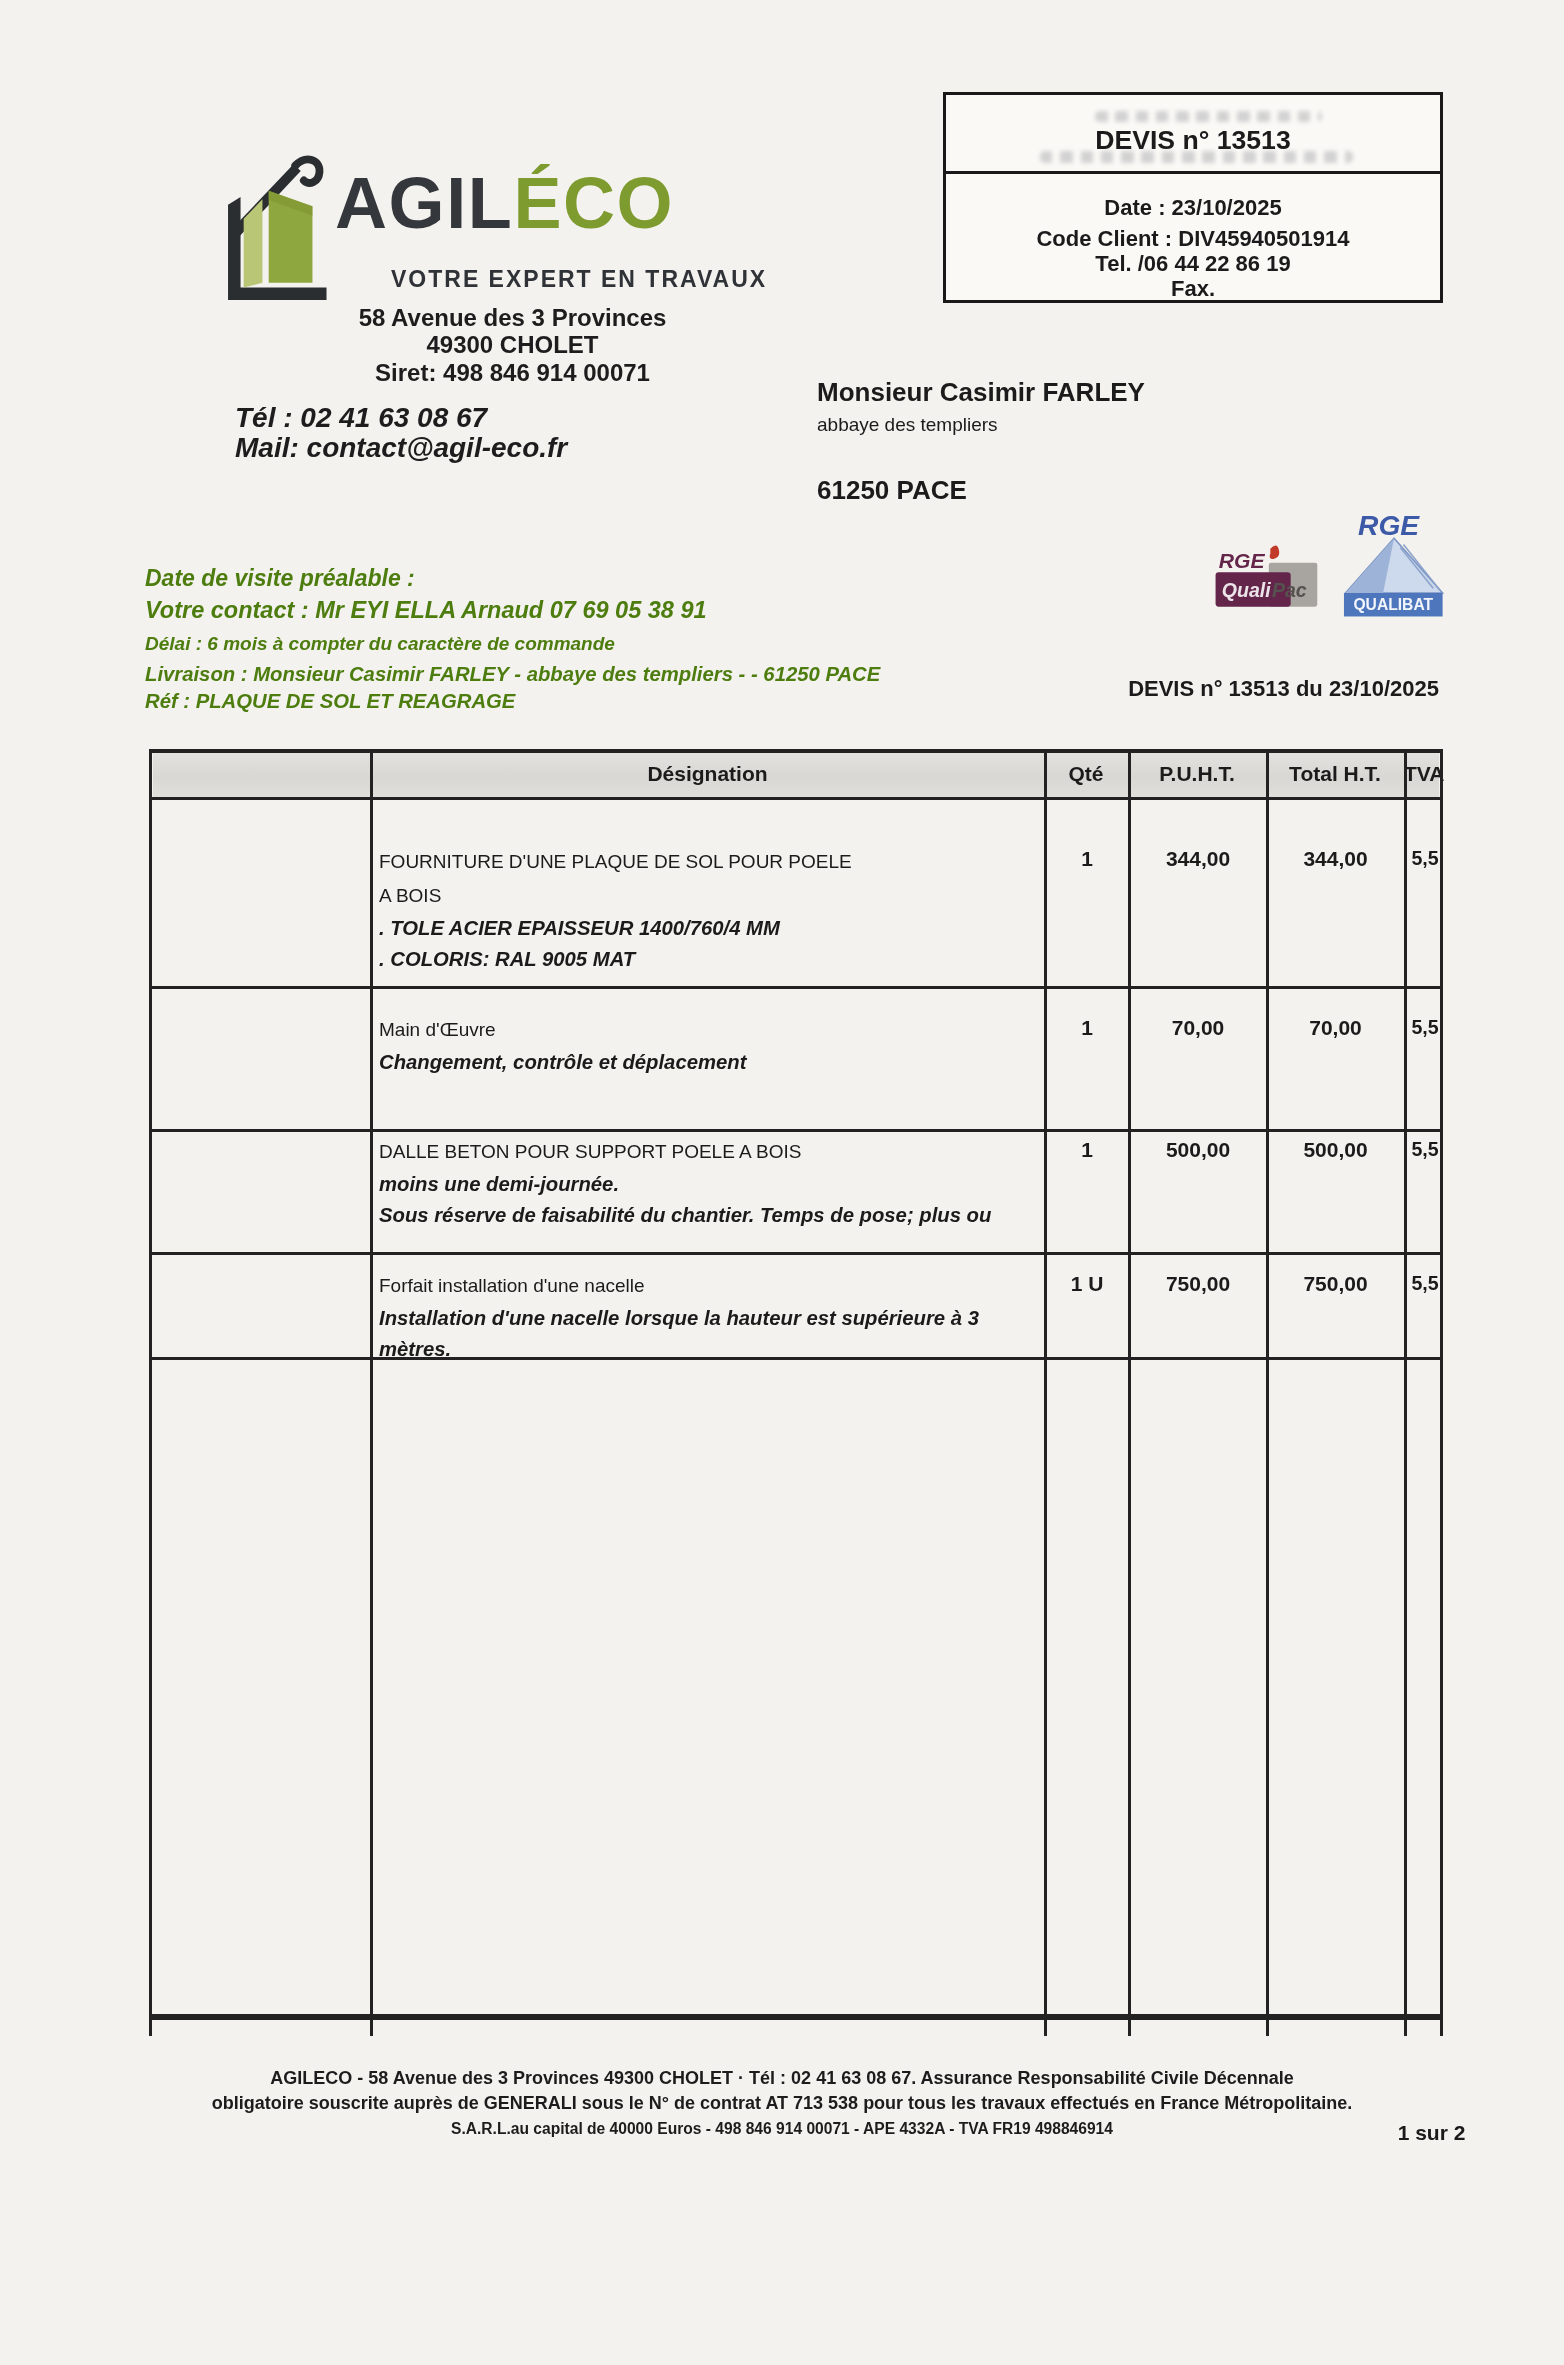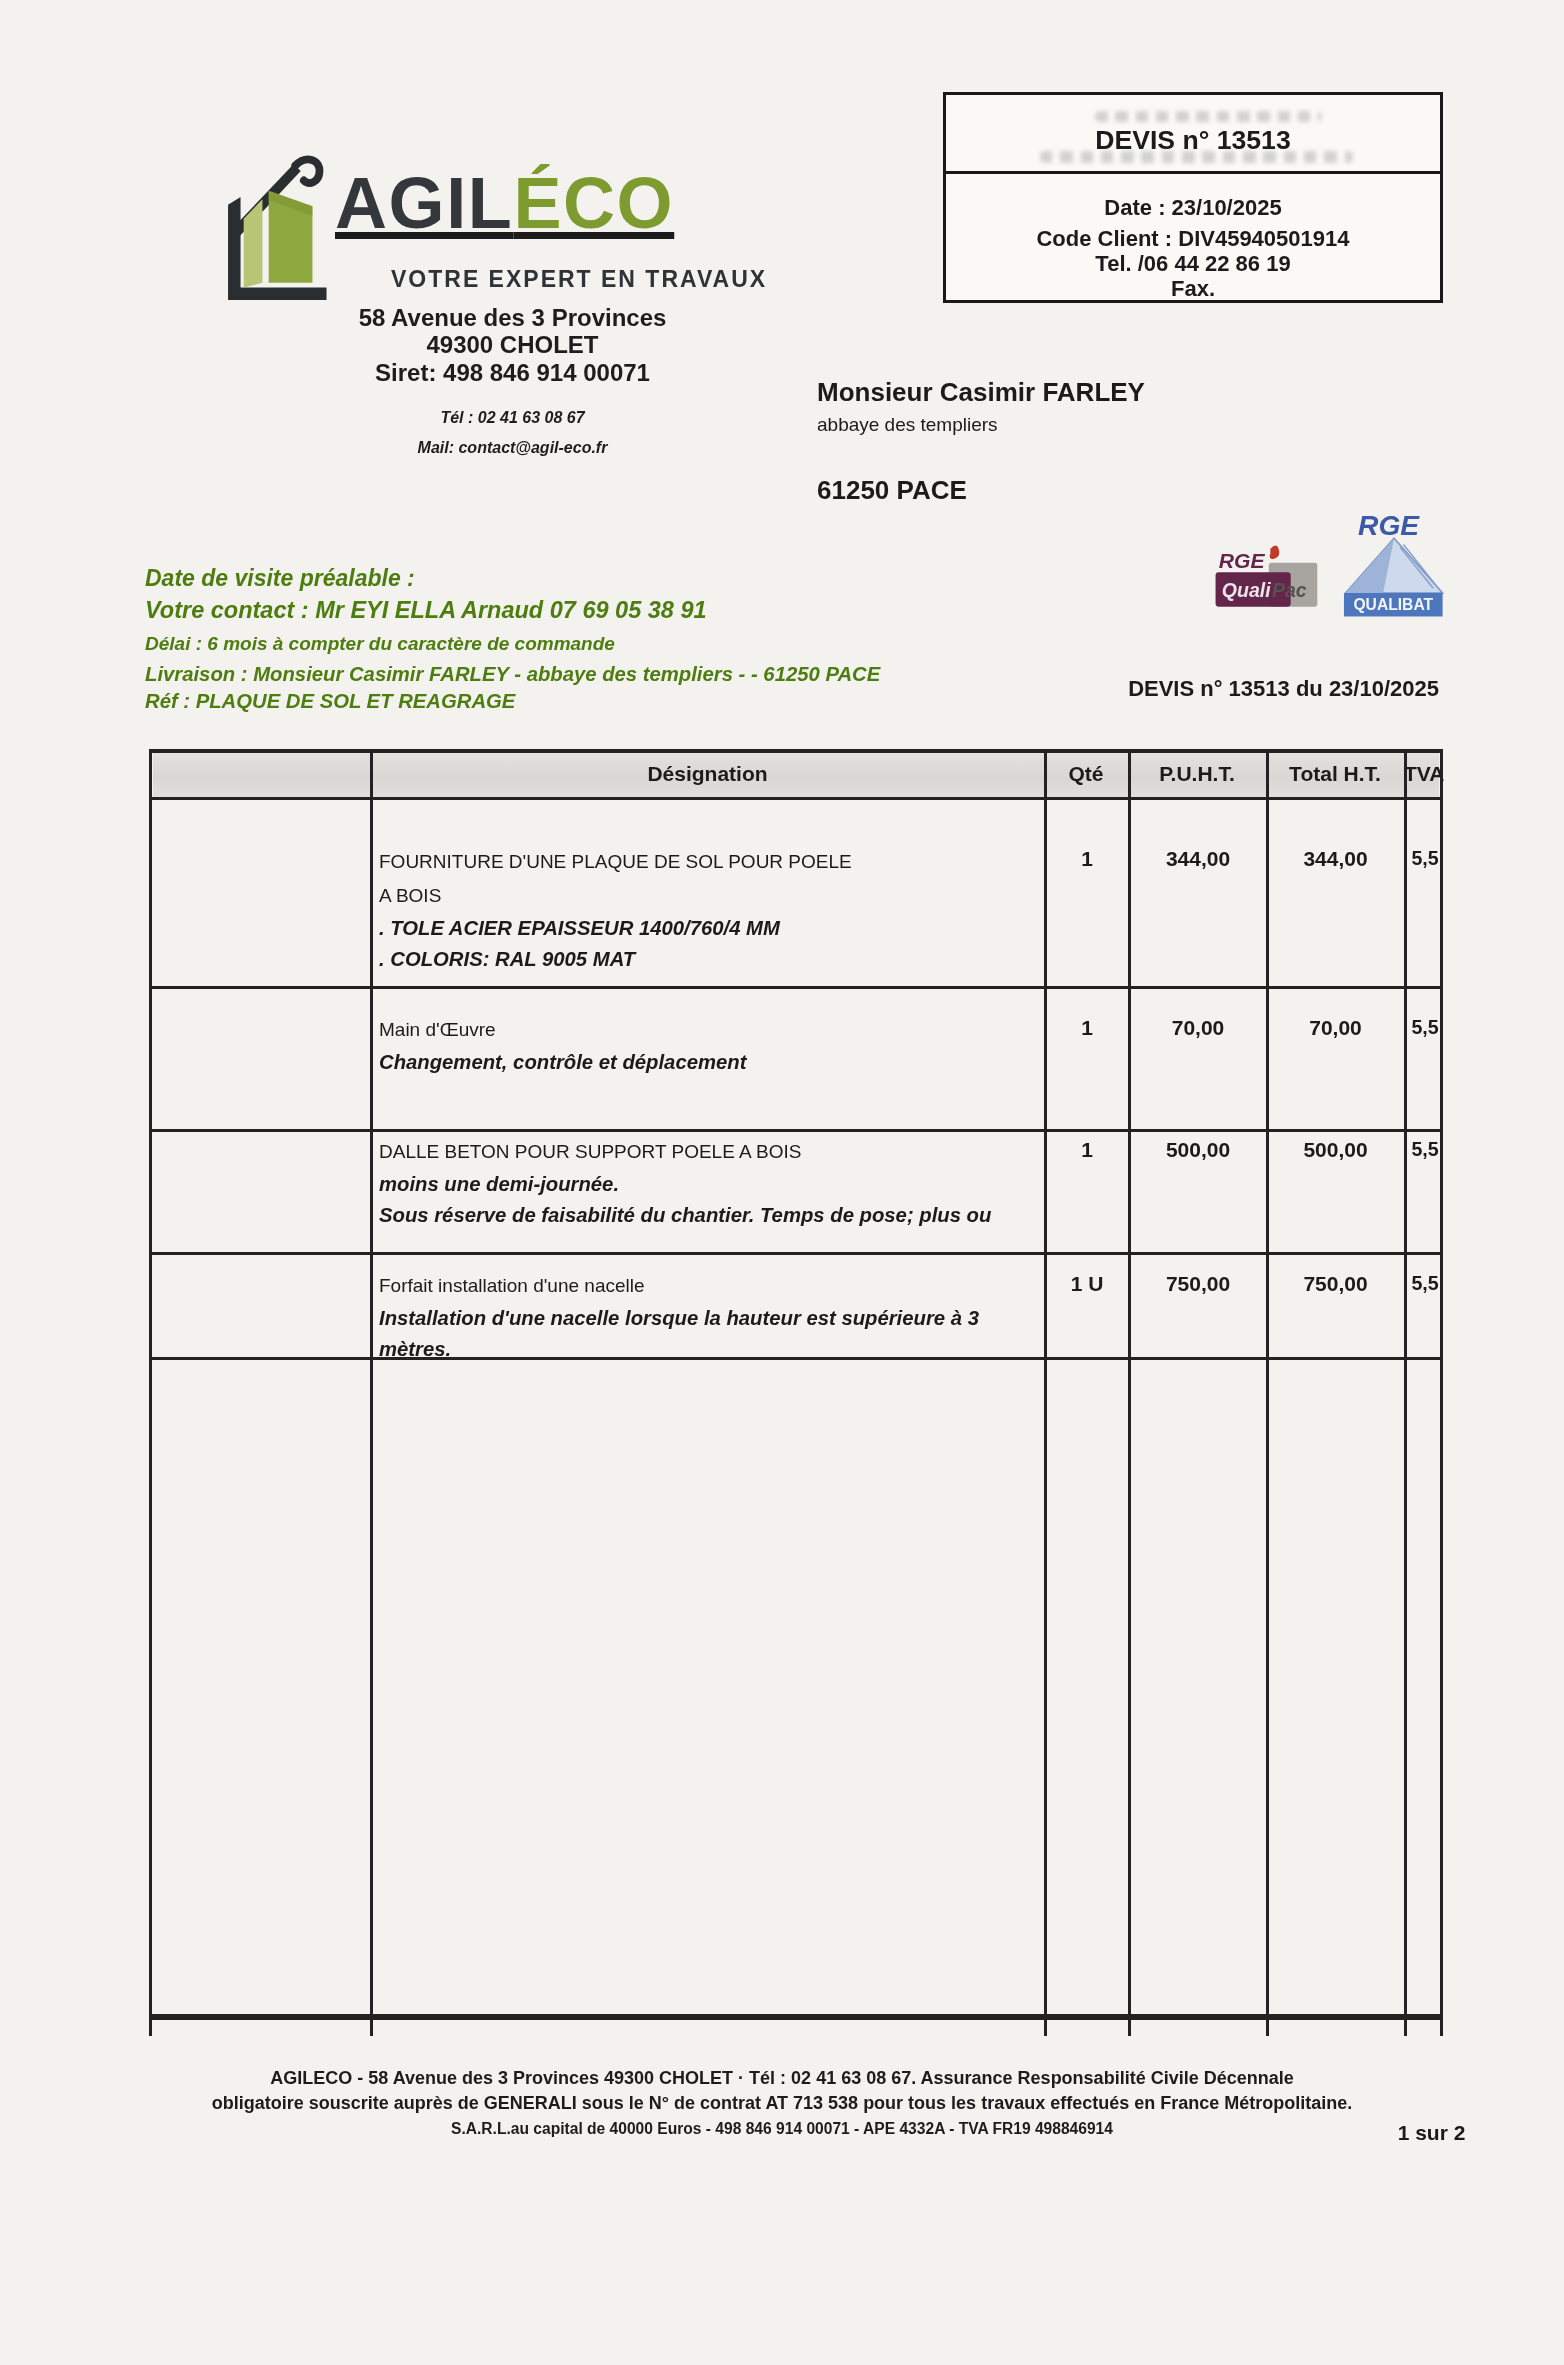--- a/index.html
+++ b/index.html
@@ -6,29 +6,29 @@
   .page {
     position:relative; width:1564px; height:2366px;
     background:#f4f2ee; overflow:hidden;
     font-family:"Liberation Sans","DejaVu Sans",sans-serif;
     color:#1b1b1b;
   }
   .abs { position:absolute; }
 
   
   .logo-icon { left:217px; top:150px; width:119px; height:161px; }
-  .wordmark { left:335px; top:167px; font-size:72px; font-weight:700; letter-spacing:1.6px; line-height:1; white-space:nowrap;text-decoration:underline; }
+  .wordmark { left:335px; top:167px; font-size:72px; font-weight:700; letter-spacing:1.6px; line-height:1; white-space:nowrap; }
   .wordmark .dark { color:#34383c; }
   .wordmark .green { color:#7e9b2f; }
   .tagline { left:391px; top:266px; font-size:23px; font-weight:700; color:#2f3337; letter-spacing:2px; white-space:nowrap; }
 
   
   .addr { left:235px; top:305px; width:555px; text-align:center; font-size:24px; font-weight:700; line-height:26.6px; color:#1d1d1d; }
   .addr div { margin-bottom:0.8px; }
-  .telmail { left:235px; top:403px; width:555px; text-align:center; font-size:16px; font-weight:700; font-style:italic; line-height:30px; color:#1d1d1d; }
+  .telmail { left:235px; top:403px; width:555px; text-align:left; font-size:28px; font-weight:700; font-style:italic; line-height:30px; color:#1d1d1d; }
 
   
   .devis-box { left:943px; top:92px; width:500px; height:211px; border:3.9px solid #191919; background:#faf9f6; box-sizing:border-box; }
   .devis-box .divider { position:absolute; left:0; right:0; top:76px; height:3.1px; background:#191919; }
   .devis-title { position:absolute; left:0; top:30px; width:100%; text-align:center; font-size:26.6px; font-weight:700; }
   .devis-line { position:absolute; left:0; width:100%; text-align:center; font-size:22px; font-weight:700; }
   .ghost { position:absolute; height:11.7px; border-radius:4.7px; filter:blur(2.3px); opacity:.35;
            background:repeating-linear-gradient(90deg,#8a8a90 0 12.5px,transparent 12.5px 20.3px); }
 
   

